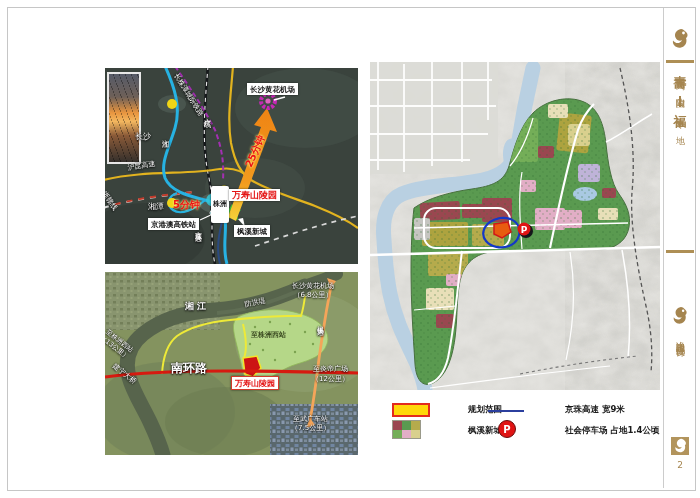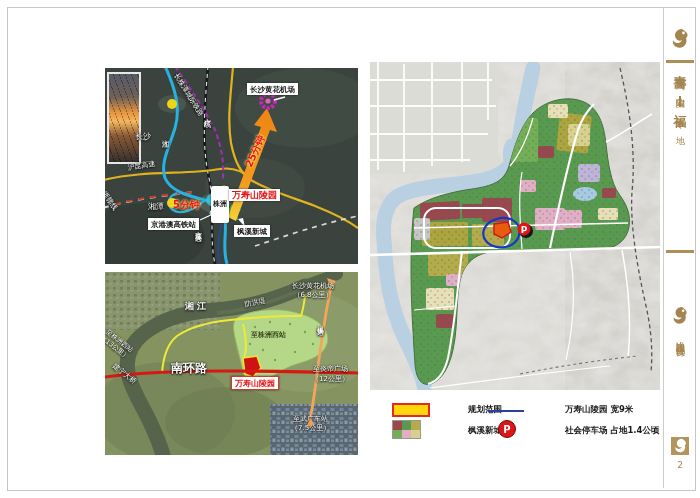--- a/index.html
+++ b/index.html
@@ -297,21 +297,21 @@
       <circle cx="156" cy="169" r="7" fill="#15161a"></circle>
       <circle cx="154" cy="167" r="6.5" fill="#e01414"></circle>
       <text x="154" y="170.5" font-size="9" font-weight="bold" fill="#ffffff" text-anchor="middle" font-family="DejaVu Sans, sans-serif">P</text>
     </svg>
   </div>
 
   <div class="legend">
     <div class="lg-scope"></div>
     <div class="lg-lab" style="left:47px;top:6px;">规划范围</div>
     <div class="lg-line"></div>
-    <div class="lg-lab" style="left:144px;top:6px;">万寿山陵园  宽9米</div>
+    <div class="lg-lab" style="left:144px;top:6px;">京珠高速  宽9米</div>
     <div class="lg-thumb">
       <div></div>
         <div></div>
         <div></div>
         <div></div>
         <div></div>
         <div></div>
     </div>
     <div class="lg-lab" style="left:47px;top:27px;">枫溪新城</div>
     <div class="p-badge">P</div>

